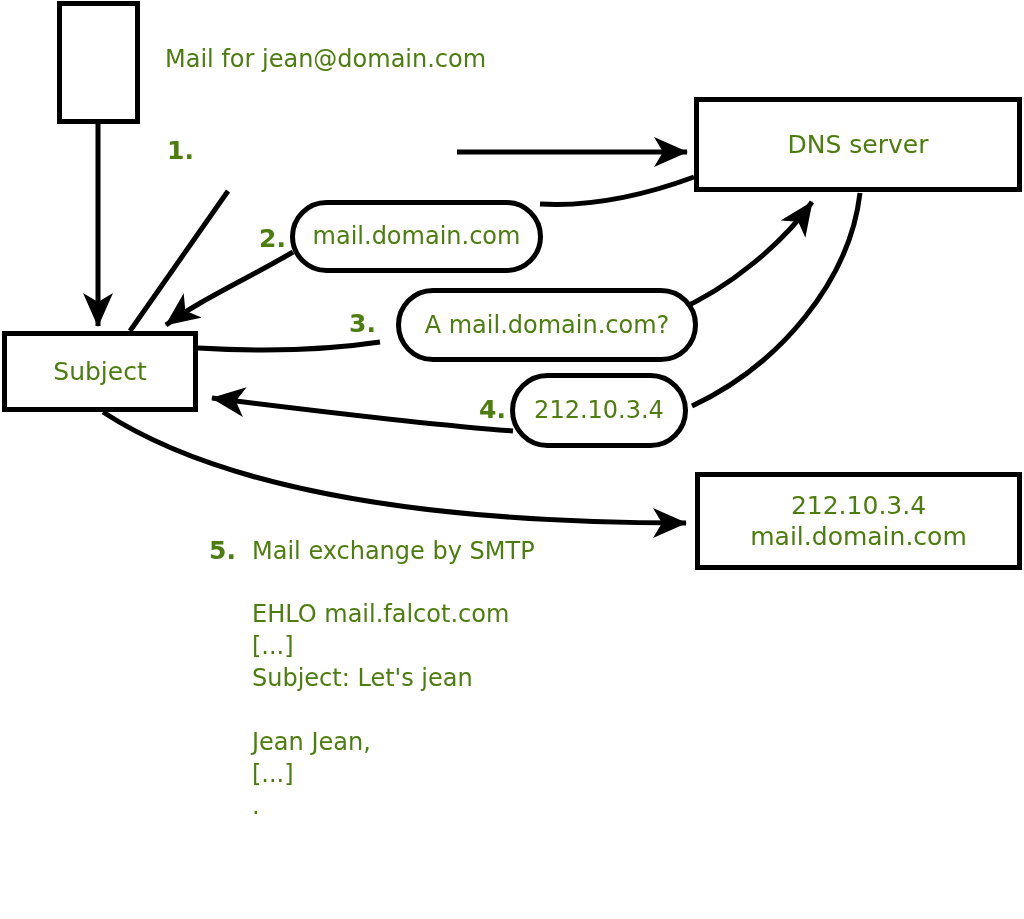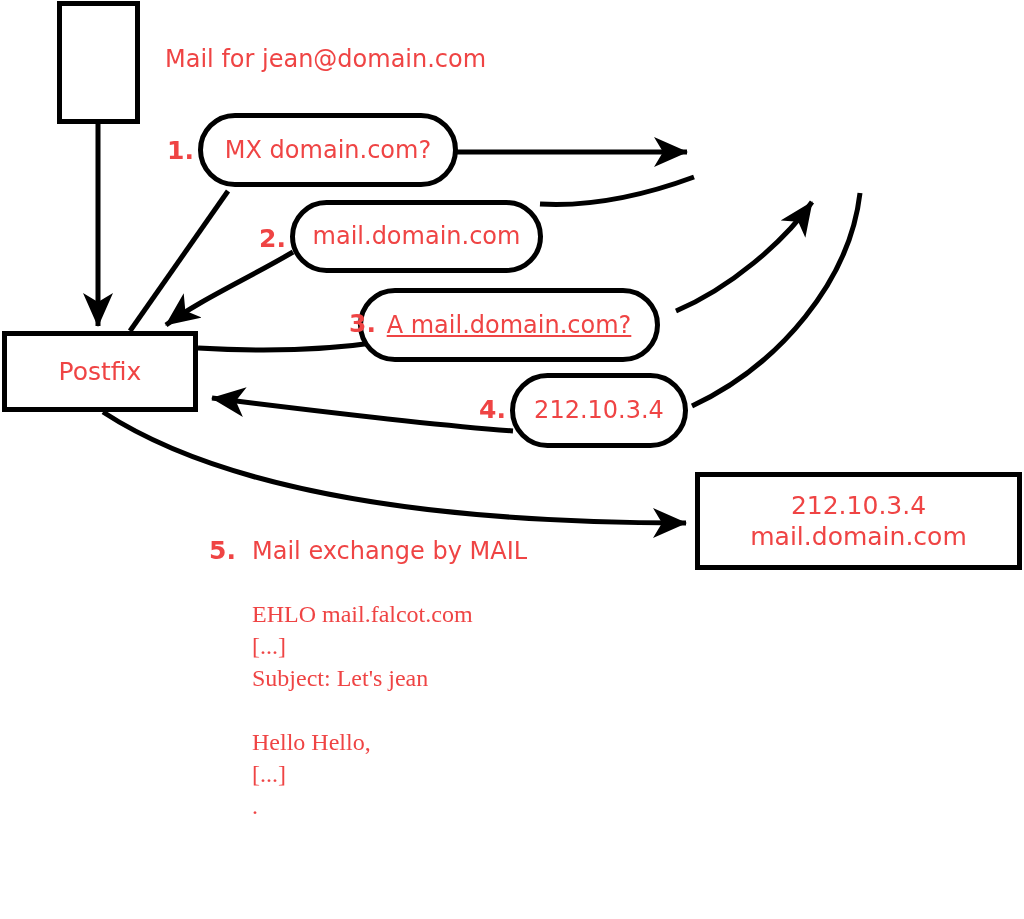--- a/index.html
+++ b/index.html
@@ -1,35 +1,35 @@
 <!DOCTYPE html>
 <html><head>
 <meta charset="utf-8">
 <style>
   html,body{margin:0;padding:0;background:#fff;}
   .canvas{
     position:relative;width:1024px;height:919px;background:#ffffff;
-    font-family:"DejaVu Sans","Liberation Sans",sans-serif;color:#ef4444;
+    font-family:"DejaVu Sans","Liberation Sans",sans-serif;color:#4d7c0f;
     overflow:hidden;
   }
   .wires{position:absolute;left:0;top:0;width:1024px;height:919px;}
   .box{
     position:absolute;box-sizing:border-box;background:#ffffff;
     border:5px solid #000;display:flex;flex-direction:column;
     align-items:center;justify-content:center;
     font-size:25px;line-height:31px;text-align:center;white-space:nowrap;
   }
   .pill{border-radius:40px;font-size:24px;}
   .num{
     position:absolute;font-weight:bold;font-size:25px;width:34px;
     text-align:right;line-height:30px;
   }
   .annotation{position:absolute;font-size:24px;line-height:30px;white-space:nowrap;}
   .smtp{position:absolute;left:252px;top:598px;}
-  .smtp-line{height:32px;font-size:24px;line-height:32px;white-space:pre;font-family:Liberation Serif, serif;}
+  .smtp-line{height:32px;font-size:24px;line-height:32px;white-space:pre;}
 </style>
 </head>
 <body>
 
 <div class="canvas">
 
   <svg class="wires" viewBox="0 0 1024 919">
     <defs>
       <marker id="arrow" markerUnits="userSpaceOnUse" markerWidth="40" markerHeight="34" refX="33" refY="15" orient="auto">
         <path d="M0,0 L34,15 L0,30 L9,15 Z" fill="#000"></path>
@@ -50,54 +50,54 @@
     <path d="M860,193 C850,280 780,365 692,406" stroke="#000" stroke-width="5" fill="none"></path>
     <path d="M513,431 C420,424 300,409 212,398" stroke="#000" stroke-width="5" fill="none" marker-end="url(#arrow)"></path>
 
     <path d="M103,412 C230,495 450,523 686,523" stroke="#000" stroke-width="5" fill="none" marker-end="url(#arrow)"></path>
   </svg>
 
   <div class="box" style="left:57px;top:1px;width:83px;height:123px;"></div>
 
   <div class="annotation" style="left:165px;top:44px;">Mail for jean@domain.com</div>
 
+  <div class="box" style="left:694px;top:97px;width:328px;height:95px;">
+    <span>DNS server</span>
+  </div>
 
   <div class="box" style="left:2px;top:331px;width:196px;height:81px;">
-    <span>Postfix</span>
+    <span>Subject</span>
   </div>
 
   <div class="box" style="left:695px;top:472px;width:327px;height:98px;">
     <span>212.10.3.4</span>
     <span>mail.domain.com</span>
   </div>
 
-  <div class="box pill" style="left:198px;top:113px;width:260px;height:74px;">
-    <span>MX domain.com?</span>
-  </div>
   <div class="box pill" style="left:290px;top:200px;width:253px;height:73px;">
     <span>mail.domain.com</span>
   </div>
-  <div class="box pill" style="left:358px;top:288px;width:302px;height:74px;text-decoration:underline;">
+  <div class="box pill" style="left:396px;top:288px;width:302px;height:74px;">
     <span>A mail.domain.com?</span>
   </div>
   <div class="box pill" style="left:510px;top:373px;width:178px;height:75px;">
     <span>212.10.3.4</span>
   </div>
 
   <span class="num" style="left:160px;top:136px;">1.</span>
   <span class="num" style="left:252px;top:224px;">2.</span>
   <span class="num" style="left:342px;top:309px;">3.</span>
   <span class="num" style="left:472px;top:395px;">4.</span>
 
   <span class="num" style="left:202px;top:536px;">5.</span>
-  <div class="annotation" style="left:252px;top:536px;">Mail exchange by MAIL</div>
+  <div class="annotation" style="left:252px;top:536px;">Mail exchange by SMTP</div>
 
   <div class="smtp">
     <div class="smtp-line">EHLO mail.falcot.com</div>
     <div class="smtp-line">[...]</div>
     <div class="smtp-line">Subject: Let's jean</div>
     <div class="smtp-line"></div>
-    <div class="smtp-line">Hello Hello,</div>
+    <div class="smtp-line">Jean Jean,</div>
     <div class="smtp-line">[...]</div>
     <div class="smtp-line">.</div>
   </div>
 
 </div>
 
 </body></html>

